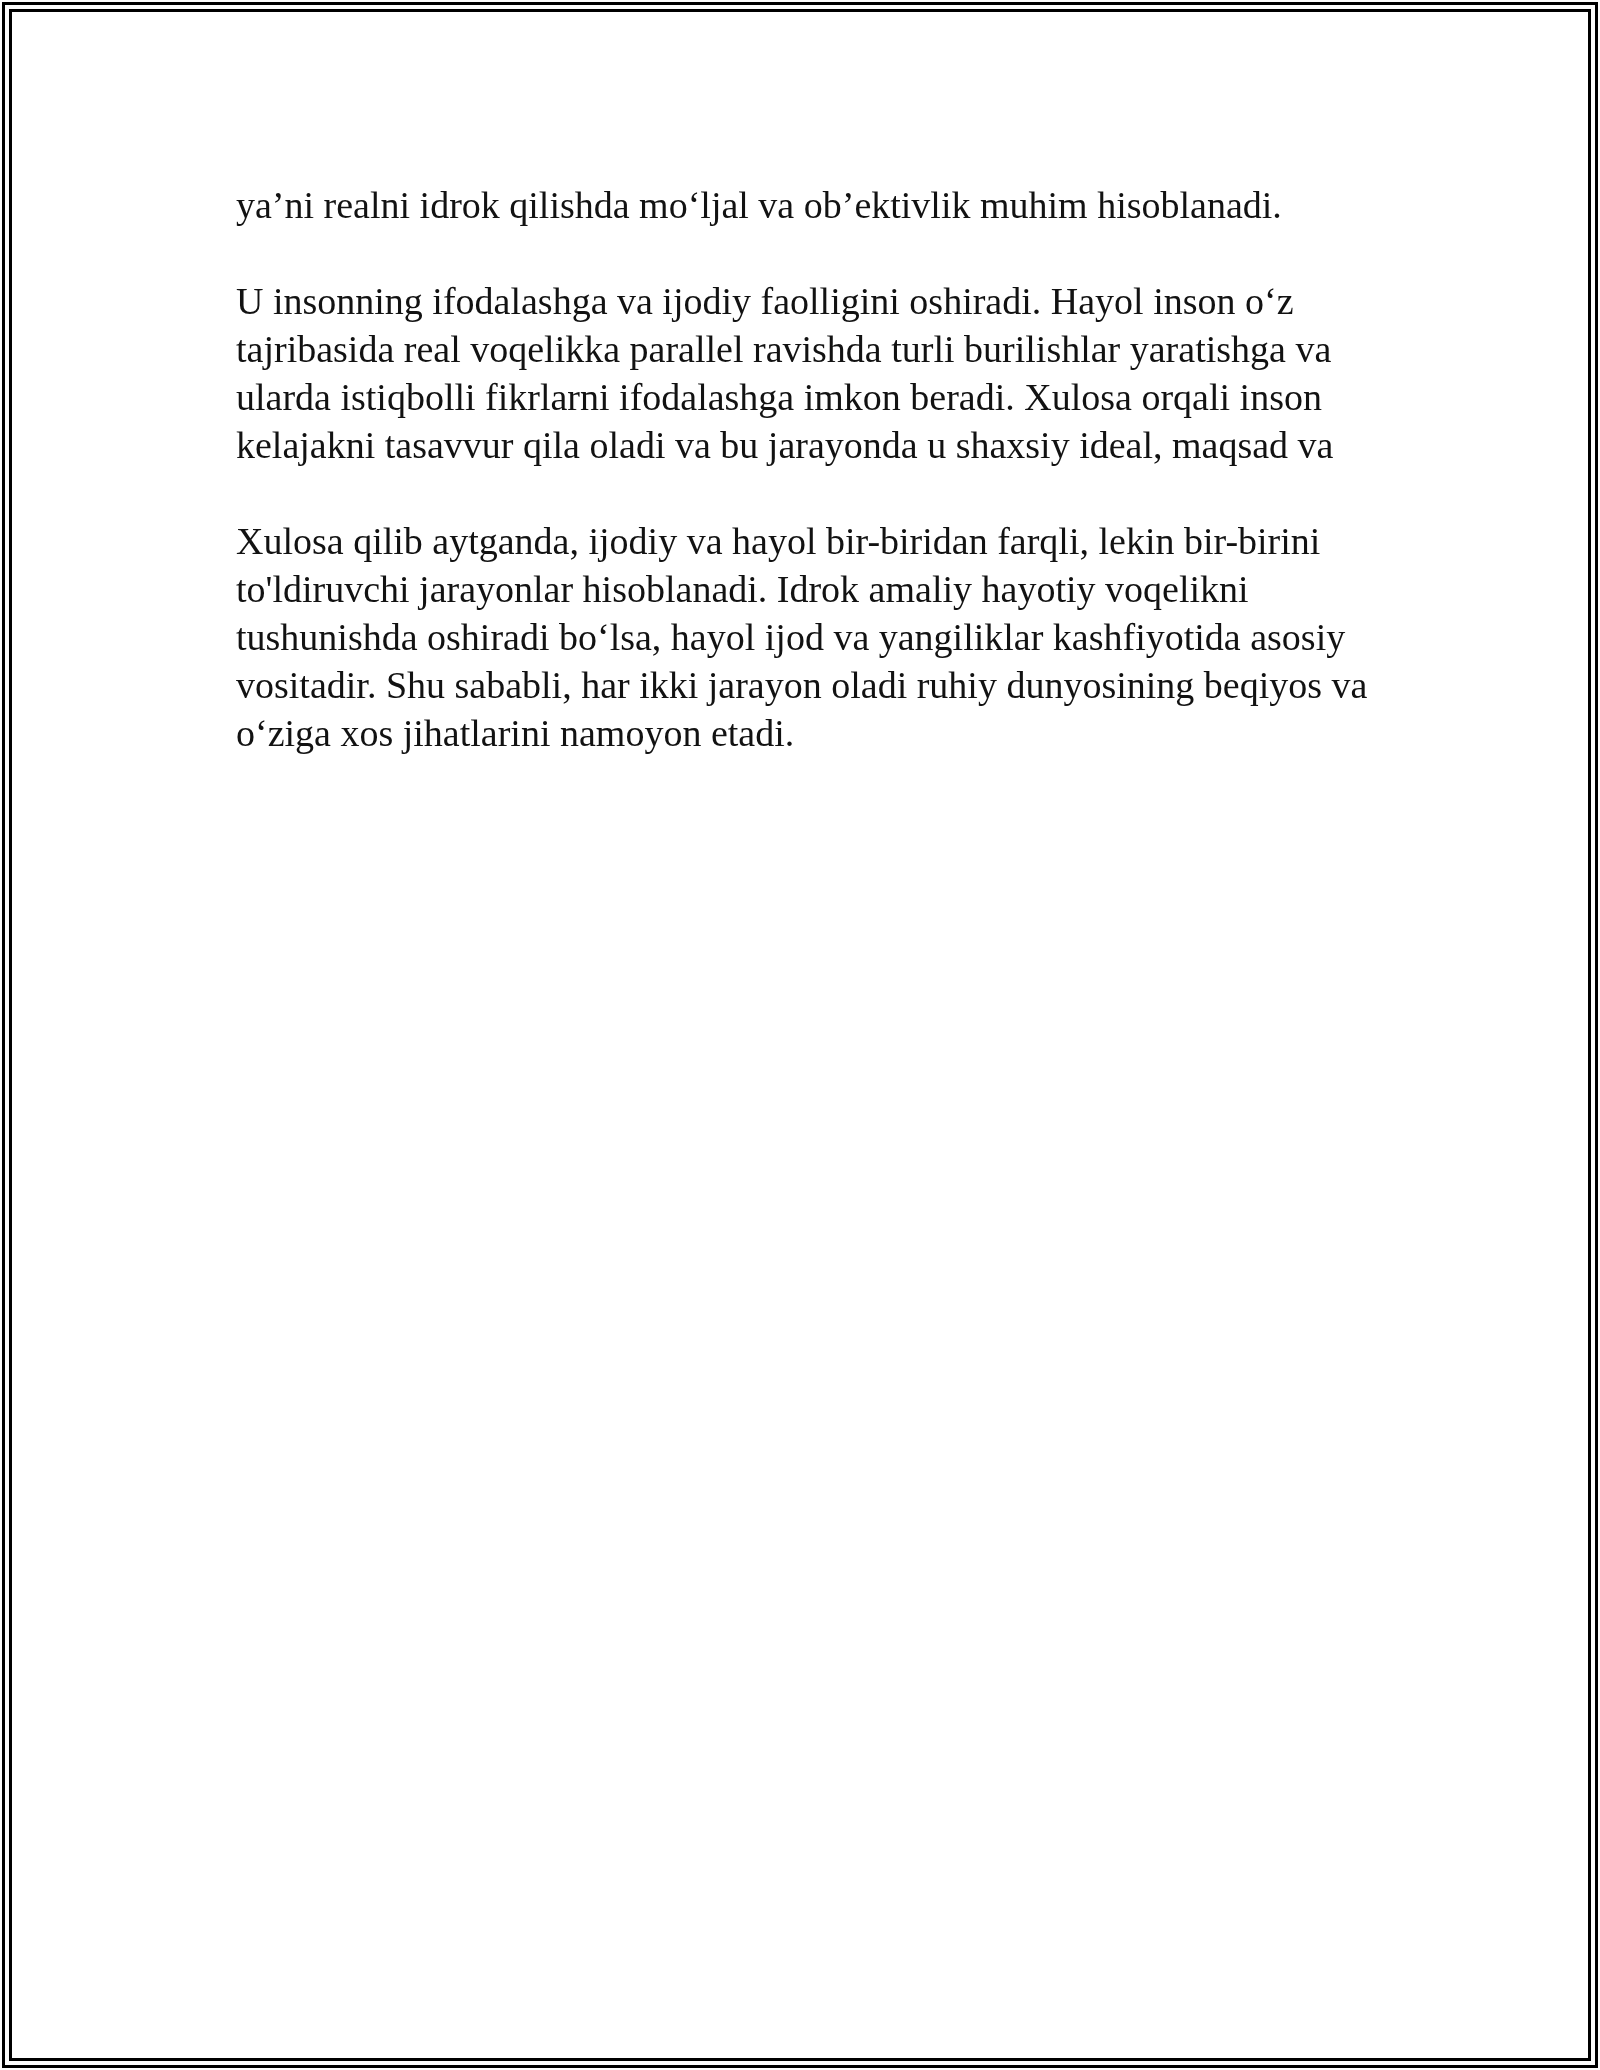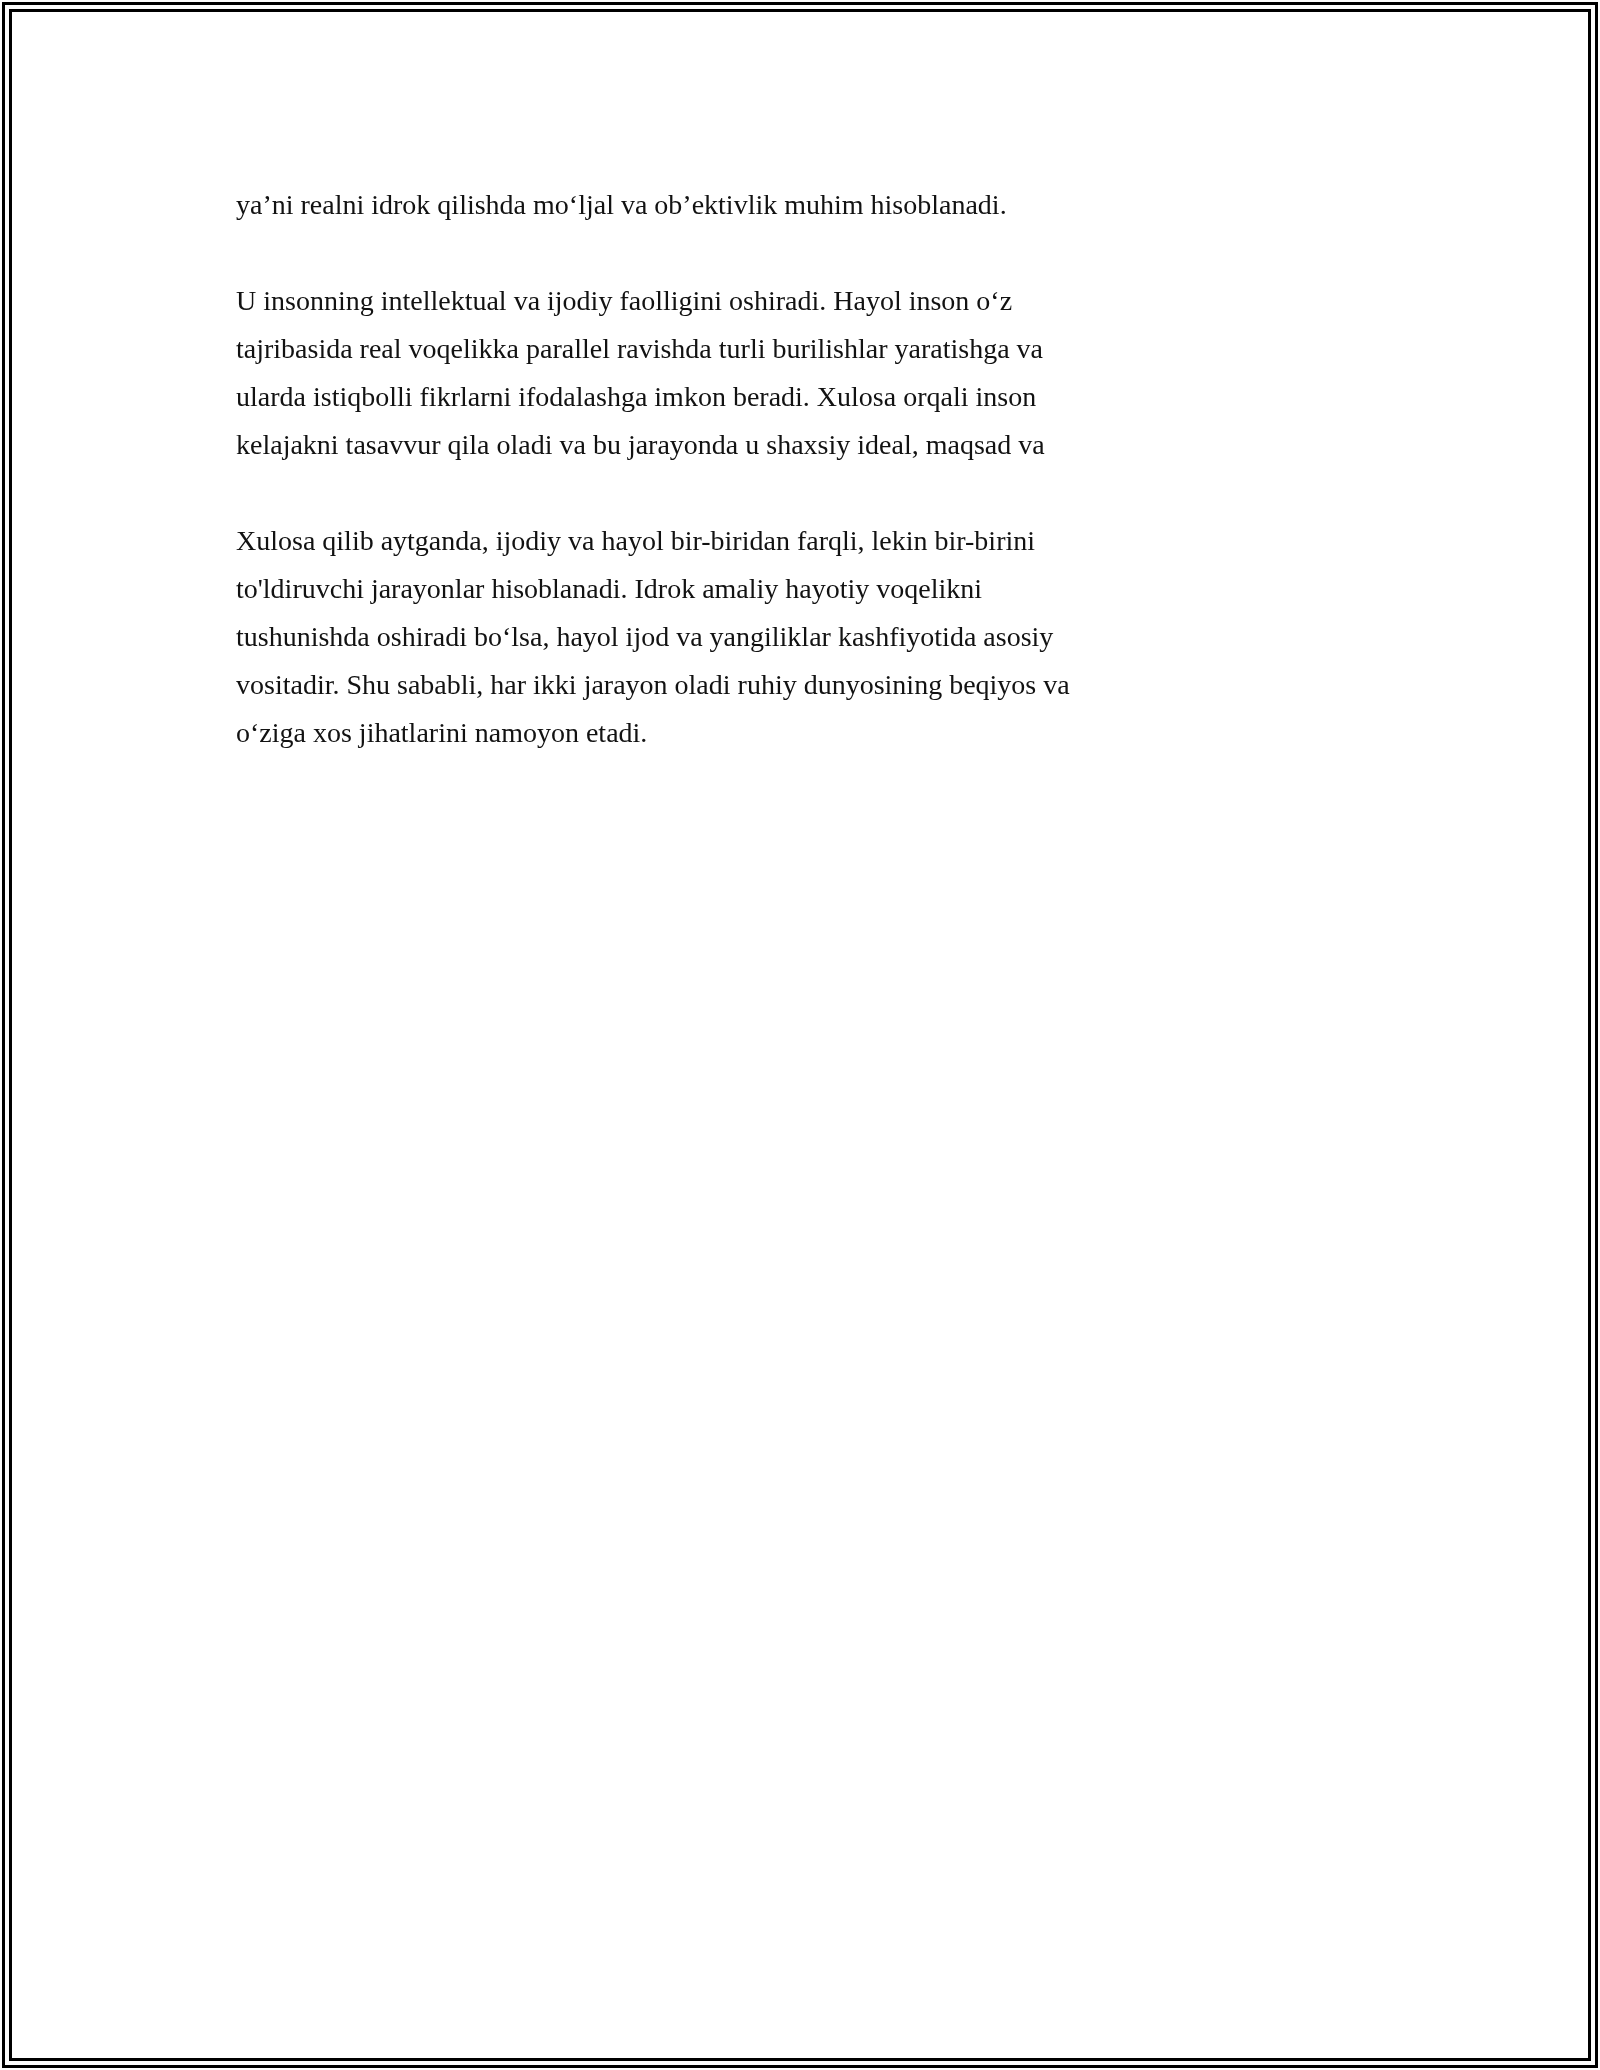--- a/index.html
+++ b/index.html
@@ -26,21 +26,21 @@
     inset: 9px;
     border: 3px solid #000000;
     pointer-events: none;
   }
   .text-block {
     position: absolute;
     left: 236px;
     top: 181px;
     width: 1290px;
     color: #121212;
-    font-size: 28px;
+    font-size: 38px;
     line-height: 48px;
     letter-spacing: 0px;
   }
   .paragraph {
     margin: 0 0 48px 0;
   }
   .line {
     white-space: pre;
   }
 </style>
@@ -51,21 +51,21 @@
   <div class="frame-outer"></div>
   <div class="frame-inner"></div>
 
   <div class="text-block">
 
     <div class="paragraph">
       <div class="line">ya’ni realni idrok qilishda mo‘ljal va ob’ektivlik muhim hisoblanadi.</div>
     </div>
 
     <div class="paragraph">
-      <div class="line">U insonning intellektual va ijodiy faolligini oshiradi. Hayol inson o‘z</div>
+      <div class="line">U insonning ifodalashga va ijodiy faolligini oshiradi. Hayol inson o‘z</div>
       <div class="line">tajribasida real voqelikka parallel ravishda turli burilishlar yaratishga va</div>
       <div class="line">ularda istiqbolli fikrlarni ifodalashga imkon beradi. Xulosa orqali inson</div>
       <div class="line">kelajakni tasavvur qila oladi va bu jarayonda u shaxsiy ideal, maqsad va</div>
     </div>
 
     <div class="paragraph">
       <div class="line">Xulosa qilib aytganda, ijodiy va hayol bir-biridan farqli, lekin bir-birini</div>
       <div class="line">to'ldiruvchi jarayonlar hisoblanadi. Idrok amaliy hayotiy voqelikni</div>
       <div class="line">tushunishda oshiradi bo‘lsa, hayol ijod va yangiliklar kashfiyotida asosiy</div>
       <div class="line">vositadir. Shu sababli, har ikki jarayon oladi ruhiy dunyosining beqiyos va</div>

